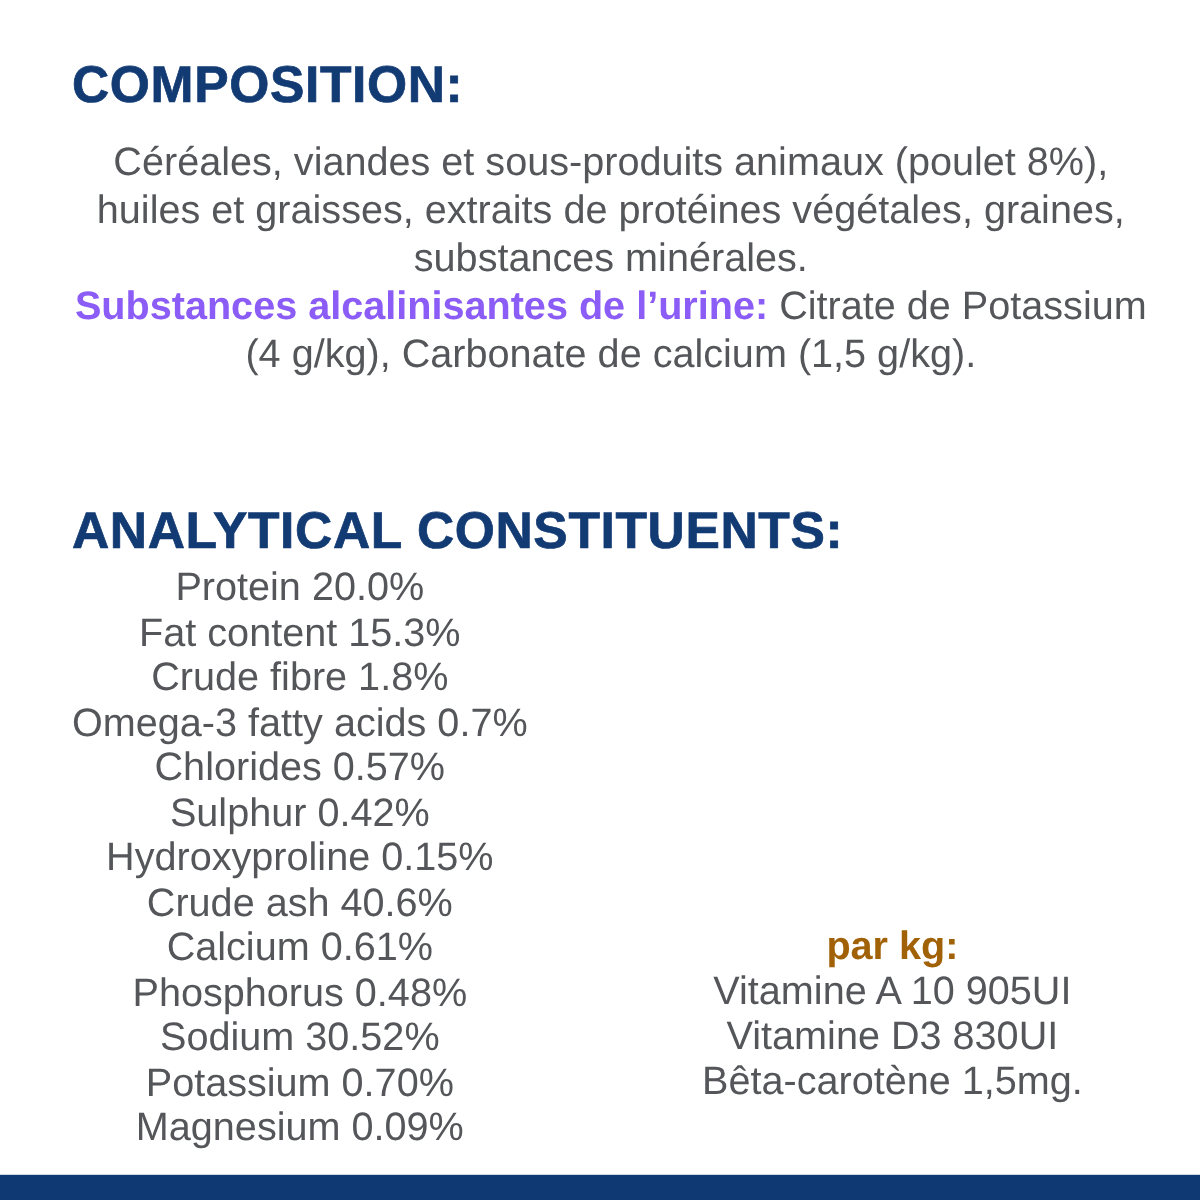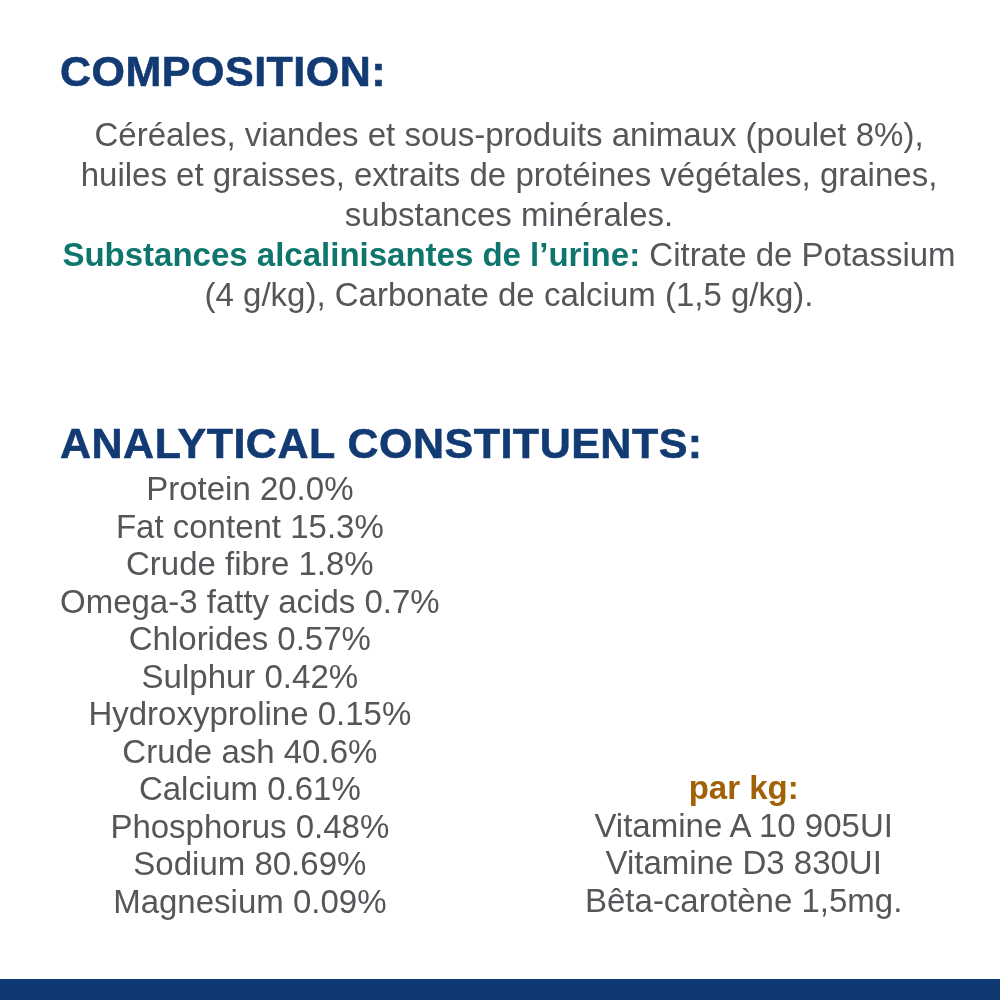--- a/index.html
+++ b/index.html
@@ -33,21 +33,21 @@
 
   #composition-block {
     position: absolute;
     left: 60px; top: 115px;
     width: 898px;
     line-height: 40px;
   }
   #composition-block p { margin: 0; }
   .additives-label {
     font-weight: bold;
-    color: #0f766e;
+    color: #8b5cf6;
   }
 
   #analytical-list {
     position: absolute;
     left: 60px; top: 470px;
     list-style: none;
     line-height: 37.5px;
   }
 
   #per-kg-block {
@@ -86,21 +86,22 @@
     <li>Protein 20.0%</li>
     <li>Fat content 15.3%</li>
     <li>Crude fibre 1.8%</li>
     <li>Omega-3 fatty acids 0.7%</li>
     <li>Chlorides 0.57%</li>
     <li>Sulphur 0.42%</li>
     <li>Hydroxyproline 0.15%</li>
     <li>Crude ash 40.6%</li>
     <li>Calcium 0.61%</li>
     <li>Phosphorus 0.48%</li>
-    <li>Sodium 80.69%</li>
+    <li>Sodium 30.52%</li>
+    <li>Potassium 0.70%</li>
     <li>Magnesium 0.09%</li>
   </ul>
 
   <aside id="per-kg-block" class="bodytext">
     <div class="per-kg-label">par kg:</div>
     <div>Vitamine A 10 905UI</div>
     <div>Vitamine D3 830UI</div>
     <div>Bêta-carotène 1,5mg.</div>
   </aside>
 

